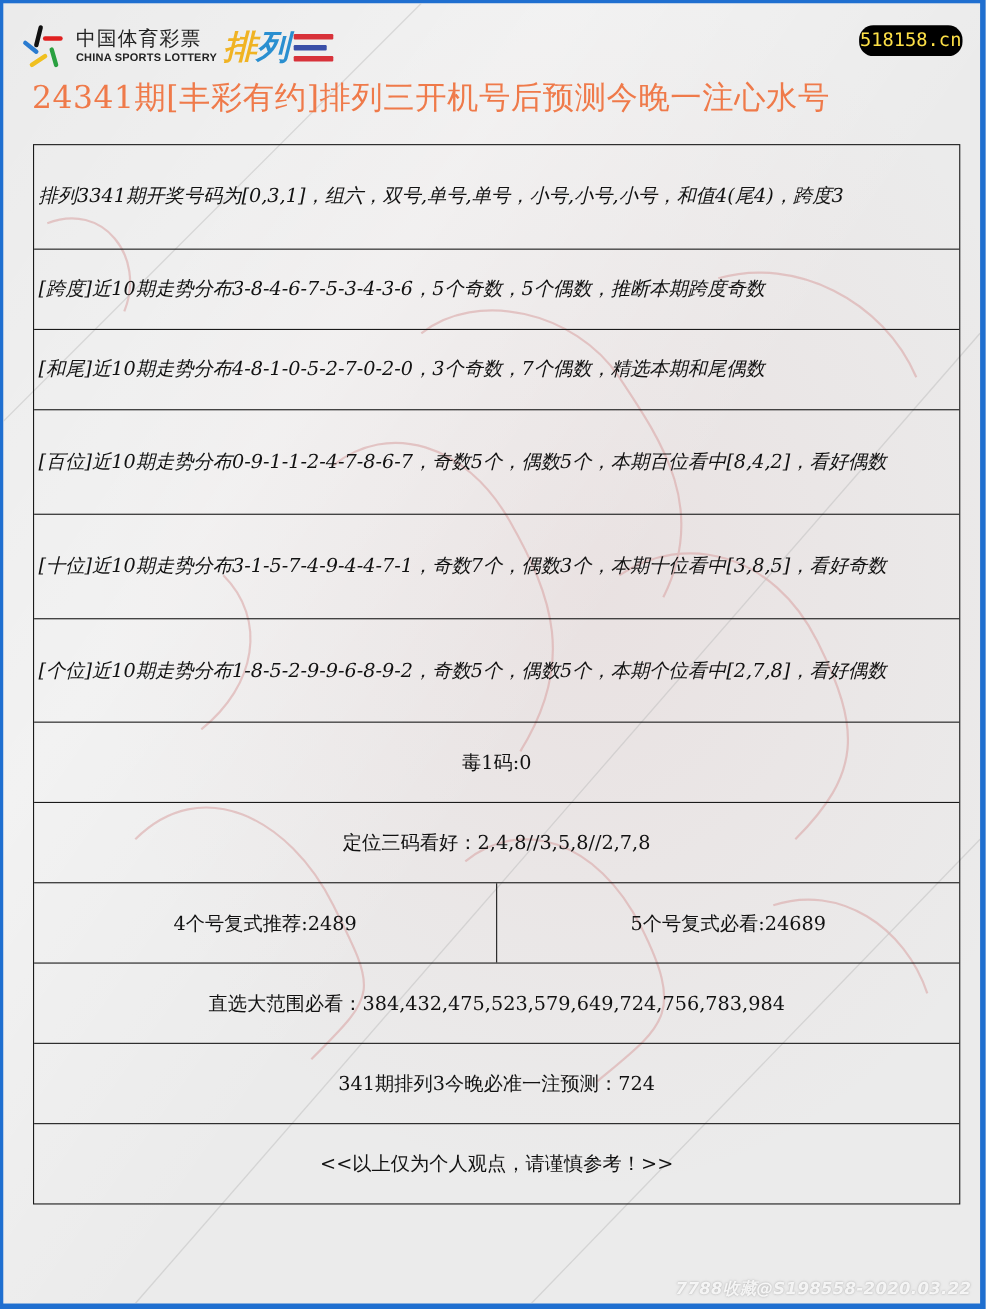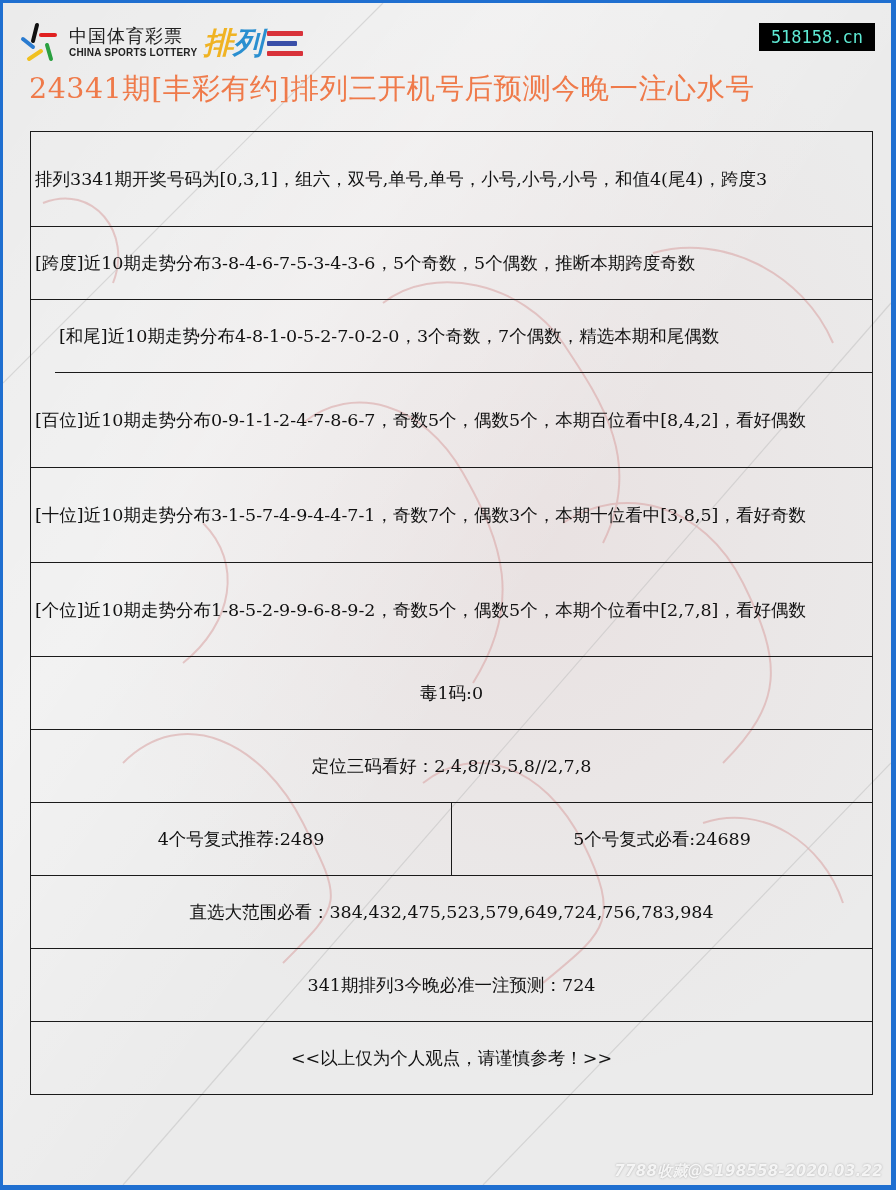--- a/index.html
+++ b/index.html
@@ -22,36 +22,36 @@
   .logo-mark { width:44px; height:44px; position:relative; }
   .logo-text { margin-left:6px; }
   .logo-cn { font-family:"DejaVu Sans","Liberation Sans",sans-serif; font-size:18px; color:#222; letter-spacing:1px; line-height:20px; }
   .logo-en { font-family:"Liberation Sans",sans-serif; font-size:10px; font-weight:bold; color:#222; line-height:14px; letter-spacing:0.2px; }
   .logo-p3 { margin-left:6px; display:flex; align-items:center; font-family:"DejaVu Sans",sans-serif; font-size:30px; font-weight:bold; font-style:italic; }
   .p3-a { color:#f0b323; }
   .p3-b { color:#2a8fd0; }
   .p3-c { display:inline-block; width:38px; height:30px; margin-left:4px; position:relative; }
   .p3-c span { position:absolute; left:0; height:5px; border-radius:1px; }
   .site-badge {
-    position:absolute; right:16px; top:20px; background:#000; color:#5eead4;
+    position:absolute; right:16px; top:20px; background:#000; color:#fde047;
     font-family:"DejaVu Sans Mono","Liberation Mono",monospace; font-size:17px;
-    padding:3px 12px; line-height:22px;
+    padding:3px 1px; line-height:22px;border-radius:13px;
   }
   .page-title {
     position:absolute; left:26px; top:66px; font-size:28.5px; color:#ef7a4a;
     white-space:nowrap; letter-spacing:0.5px; line-height:40px;
   }
   .table {
     position:absolute; left:27px; top:128px; width:841px;
     border:1px solid #1a1a1a; border-collapse:collapse;
   }
   .row { border-bottom:1px solid #1a1a1a; display:flex; font-size:17.5px; color:#111; }
   .row:last-child { border-bottom:none;justify-content:flex-end; }
   .cell { flex:1; display:flex; align-items:center; justify-content:center; text-align:center; }
-  .cell.left { justify-content:flex-start; text-align:left; padding:0 4px; line-height:24px; }
+  .cell.left { justify-content:flex-start; text-align:left; padding:0 4px; line-height:24px;font-style:italic; }
   .cell + .cell { border-left:1px solid #1a1a1a; }
   .watermark {
     position:absolute; right:8px; bottom:4px; font-family:"DejaVu Sans",sans-serif;
     font-size:15px; font-weight:bold; font-style:italic; color:rgba(255,255,255,0.85);
     text-shadow:0 0 2px rgba(120,120,120,0.6); letter-spacing:0.3px;
   }
 </style>
 </head>
 <body>
 
@@ -105,21 +105,21 @@
     <div class="page-title">24341期[丰彩有约]排列三开机号后预测今晚一注心水号</div>
   </div>
 
   <div class="table" id="table">
       <div class="row" style="height: 94px;">
         <div class="cell left">排列3341期开奖号码为[0,3,1]，组六，双号,单号,单号，小号,小号,小号，和值4(尾4)，跨度3</div>
       </div>
       <div class="row" style="height: 72px;">
         <div class="cell left">[跨度]近10期走势分布3-8-4-6-7-5-3-4-3-6，5个奇数，5个偶数，推断本期跨度奇数</div>
       </div>
-      <div class="row" style="height: 72px; margin-left: 24px;">
+      <div class="row" style="height: 72px;">
         <div class="cell left">[和尾]近10期走势分布4-8-1-0-5-2-7-0-2-0，3个奇数，7个偶数，精选本期和尾偶数</div>
       </div>
       <div class="row" style="height: 94px; align-items: center;">
         <div class="cell left">[百位]近10期走势分布0-9-1-1-2-4-7-8-6-7，奇数5个，偶数5个，本期百位看中[8,4,2]，看好偶数</div>
       </div>
       <div class="row" style="height: 94px;">
         <div class="cell left">[十位]近10期走势分布3-1-5-7-4-9-4-4-7-1，奇数7个，偶数3个，本期十位看中[3,8,5]，看好奇数</div>
       </div>
       <div class="row" style="height: 93px;">
         <div class="cell left">[个位]近10期走势分布1-8-5-2-9-9-6-8-9-2，奇数5个，偶数5个，本期个位看中[2,7,8]，看好偶数</div>

